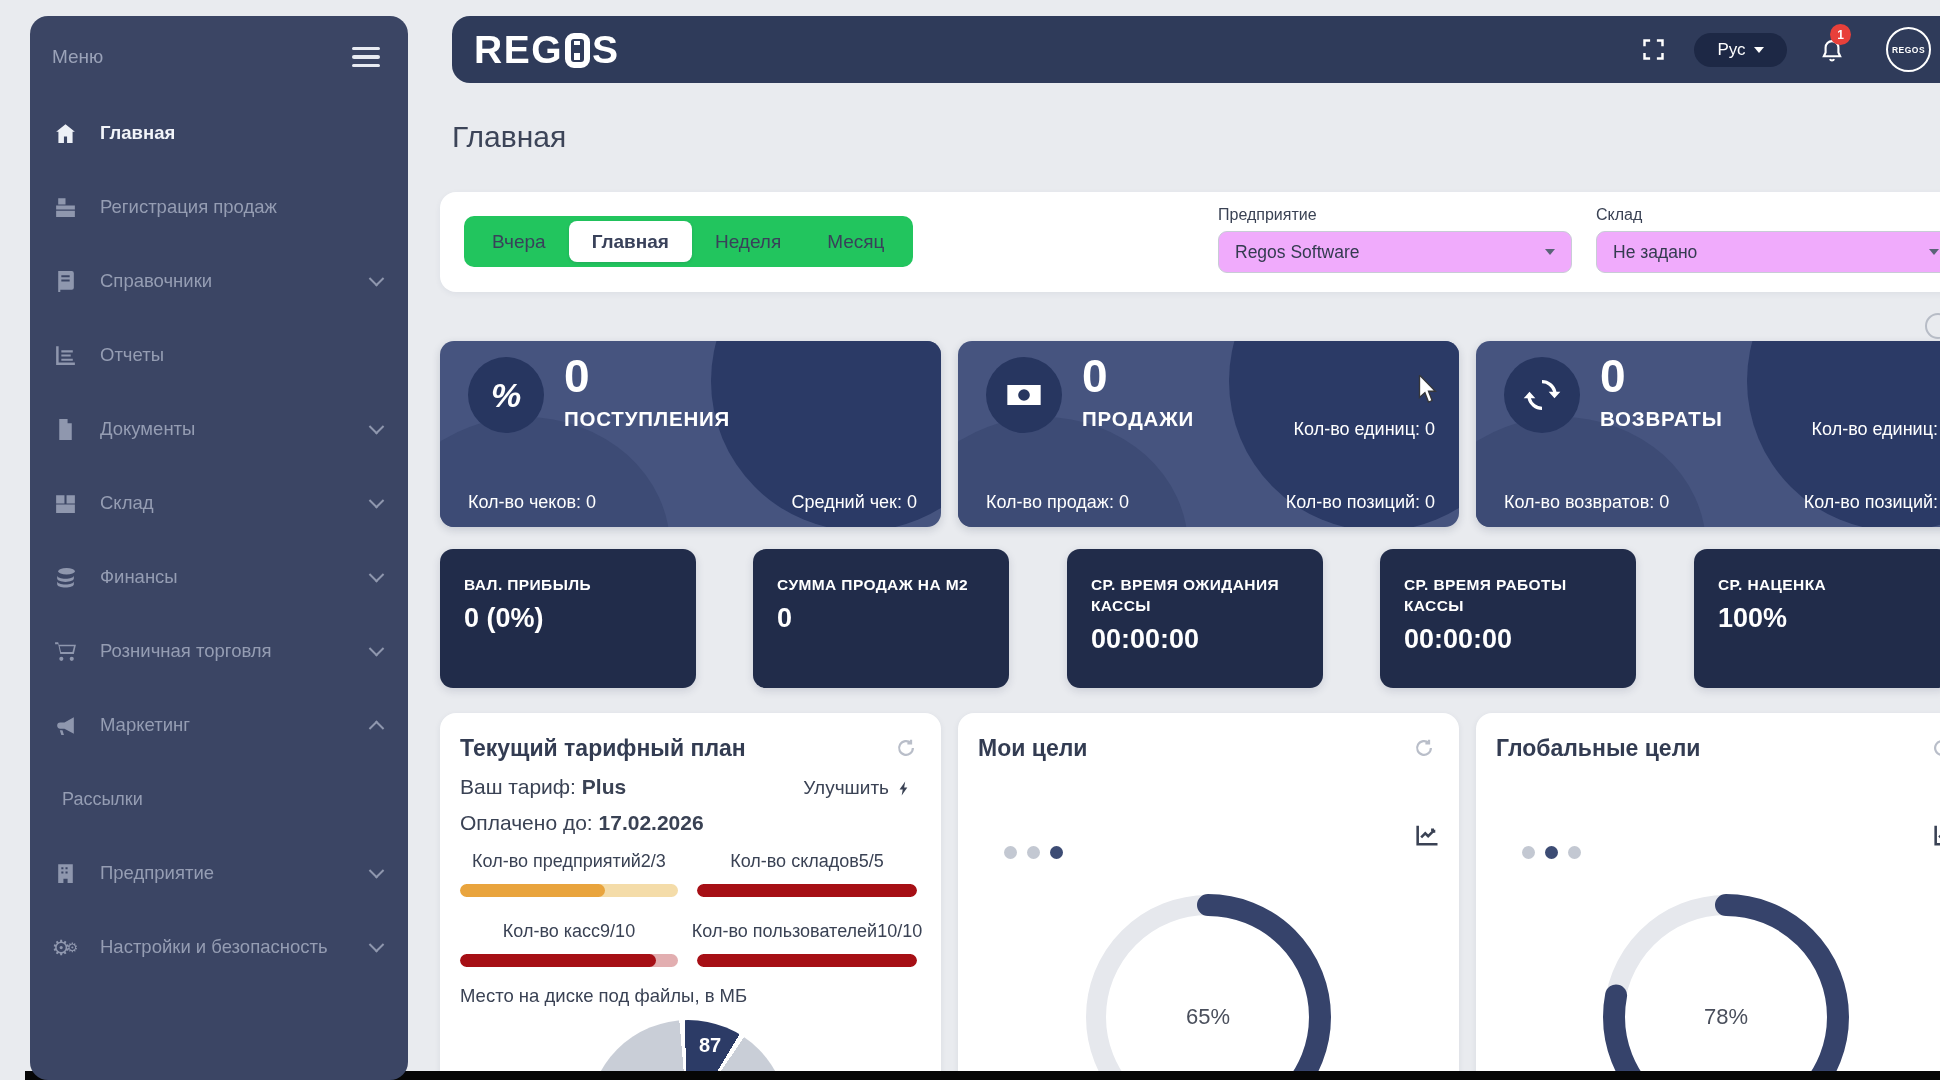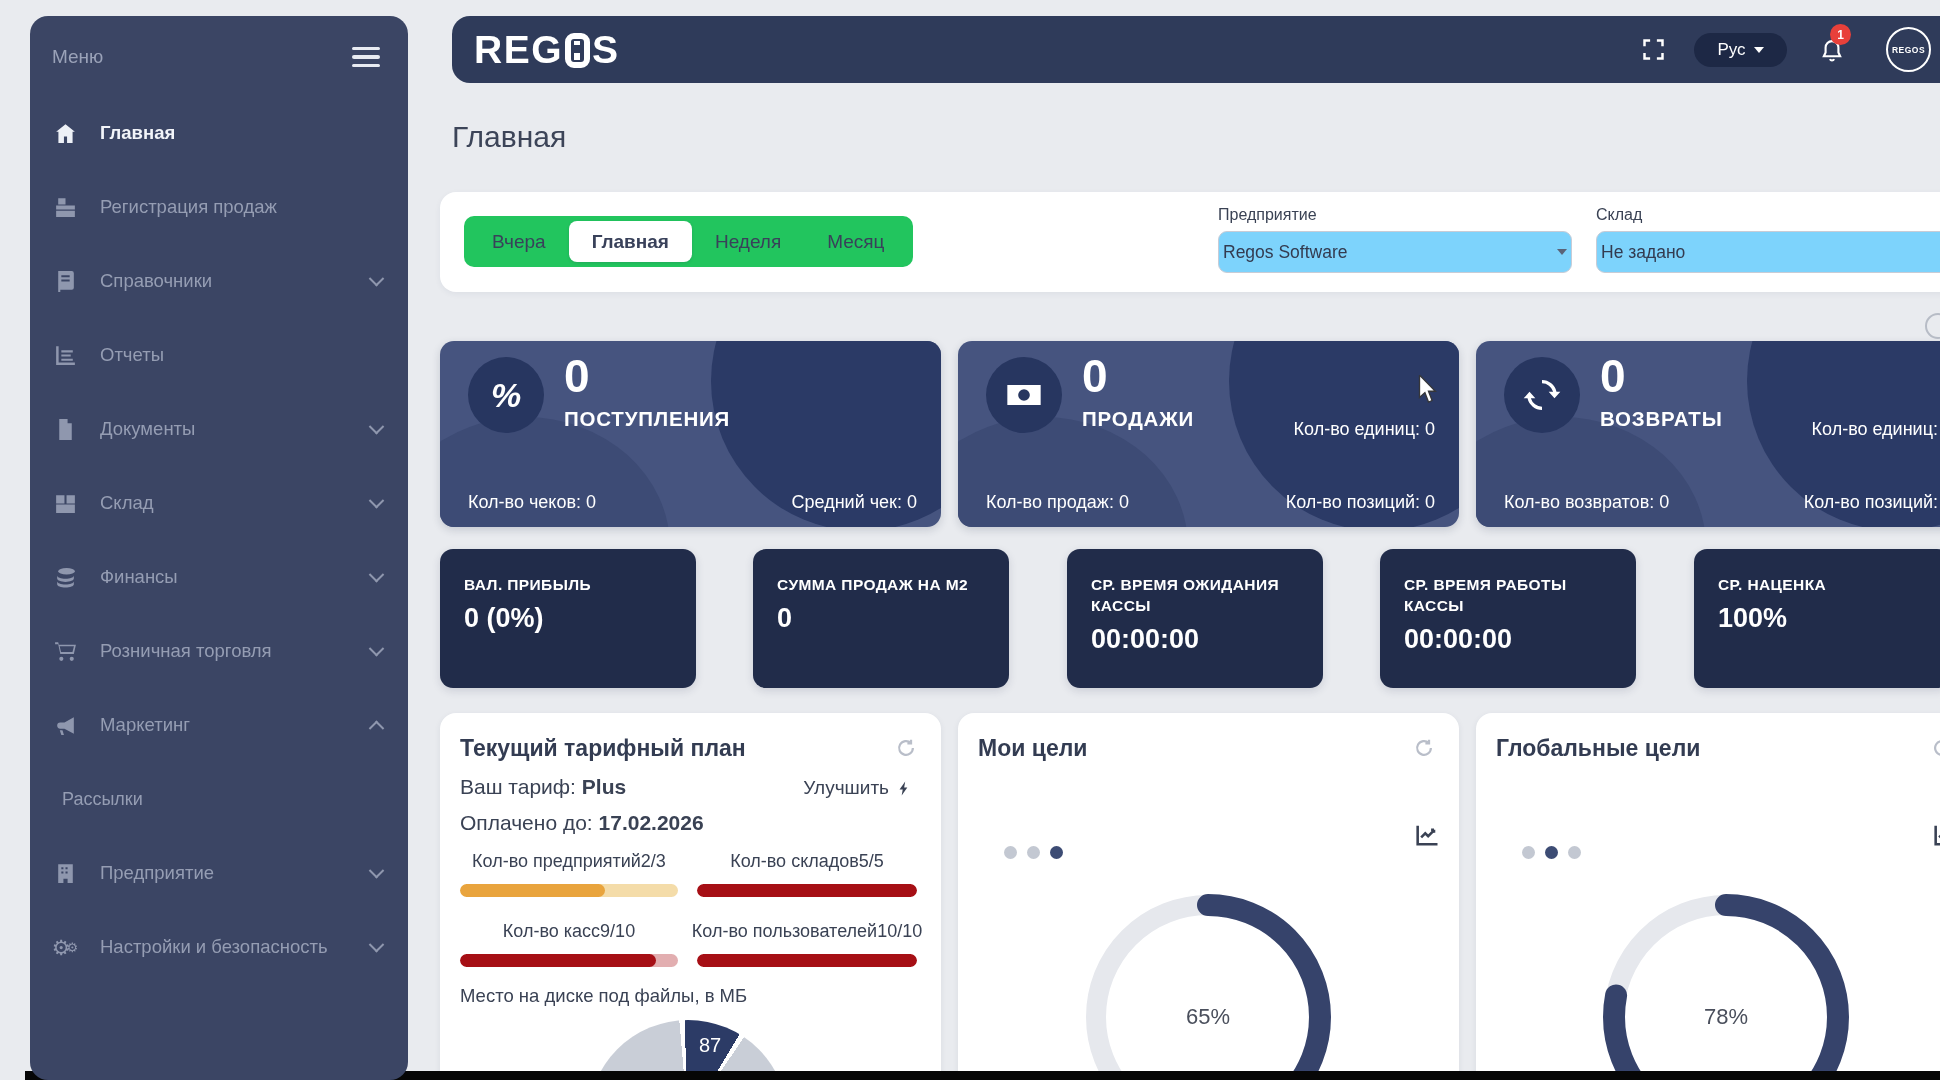--- a/index.html
+++ b/index.html
@@ -42,21 +42,21 @@
 
   .page-title{position:absolute;left:452px;top:120px;font-size:30px;color:#3c4458;font-weight:500;}
 
   
   .filter-card{position:absolute;left:440px;top:192px;width:1532px;height:100px;background:#fff;border-radius:16px;box-shadow:0 2px 6px rgba(40,50,80,.06);}
   .tabgroup{position:absolute;left:24px;top:24px;height:51px;background:#22c55e;border-radius:10px;display:flex;align-items:center;padding:5px;}
   .tab{padding:0 23px;height:41px;display:flex;align-items:center;font-size:19px;color:#39415a;font-weight:500;border-radius:8px;cursor:pointer;white-space:nowrap;}
   .tab.active{background:#fff;font-weight:600;box-shadow:0 1px 3px rgba(40,50,80,.18);}
   .select-wrap{position:absolute;top:14px;}
   .select-label{font-size:16px;color:#3a4254;margin-bottom:7px;}
-  .select-box{height:42px;border:1px solid #c8ccd6;border-radius:9px;background:#7dd3fc;display:flex;align-items:center;justify-content:space-between;padding:0 4px;font-size:17.5px;color:#333b50;cursor:pointer;}
+  .select-box{height:42px;border:1px solid #c8ccd6;border-radius:9px;background:#f0abfc;display:flex;align-items:center;justify-content:space-between;padding:0 16px;font-size:17.5px;color:#333b50;cursor:pointer;}
   .select-box .caret{border-top-color:#5a6378;}
 
   
   .stat-card{position:absolute;top:341px;width:501px;height:186px;background:#46547f;border-radius:14px;overflow:hidden;color:#fff;box-shadow:0 3px 8px rgba(40,50,80,.18);}
   .stat-card .dec1{position:absolute;right:-70px;top:-110px;width:300px;height:300px;border-radius:50%;background:#2b3a66;}
   .stat-card .dec2{position:absolute;left:-60px;bottom:-150px;width:290px;height:260px;border-radius:50%;background:#3d4b75;}
   .stat-ic{position:absolute;left:28px;top:16px;width:76px;height:76px;border-radius:50%;background:#273660;display:flex;align-items:center;justify-content:center;}
   .stat-ic .pct{font-size:34px;font-weight:700;color:#fff;font-style:italic;}
   .stat-ic svg{width:40px;height:40px;fill:#fff;}
   .stat-num{position:absolute;left:124px;top:8px;font-size:46px;font-weight:700;}
@@ -79,21 +79,21 @@
   .tariff-row1 b,.tariff-row2 b{font-weight:700;}
   .upgrade{position:absolute;right:28px;top:64px;font-size:19px;color:#3a4254;display:flex;align-items:center;gap:7px;cursor:pointer;}
   .upgrade svg{width:17px;height:17px;fill:#3a4254;}
   .tariff-row2{position:absolute;left:20px;top:98px;font-size:21px;color:#3a4254;}
   .limits{position:absolute;left:20px;top:138px;width:457px;display:grid;grid-template-columns:218px 220px;column-gap:19px;row-gap:24px;}
   .limit .lrow{display:flex;justify-content:center;font-size:18px;color:#3a4254;margin-bottom:12px;white-space:nowrap;}
   .bar{height:13px;border-radius:7px;overflow:hidden;}
   .bar i{display:block;height:100%;border-radius:7px;}
   .disk-label{position:absolute;left:20px;top:272px;font-size:18.5px;color:#3a4254;}
   .pie{position:absolute;left:148px;top:307px;width:200px;height:200px;border-radius:50%;}
-  .pie-label{position:absolute;left:100px;top:14px;width:44px;text-align:center;color:#fff;font-size:20px;font-weight:400;}
+  .pie-label{position:absolute;left:100px;top:14px;width:44px;text-align:center;color:#fff;font-size:20px;font-weight:700;}
 
   .dots{position:absolute;left:46px;top:133px;display:flex;gap:10px;}
   .dots span{width:13px;height:13px;border-radius:50%;background:#c3c8d2;cursor:pointer;}
   .dots span.on{background:#3d4c74;}
   .chart-ic{position:absolute;right:18px;top:108px;width:28px;height:28px;cursor:pointer;}
   .chart-ic svg{width:28px;height:28px;fill:none;stroke:#3a4254;stroke-width:2.2;}
   .gauge-wrap{position:absolute;left:125px;top:179px;width:250px;height:250px;}
   .gauge .track{fill:none;stroke:#e6e8ed;stroke-width:20;}
   .gauge .val{fill:none;stroke:#36436b;stroke-width:22;stroke-linecap:round;}
   .gauge-label{position:absolute;left:0;top:0;width:250px;height:250px;display:flex;align-items:center;justify-content:center;font-size:22px;color:#4a4f5c;}

